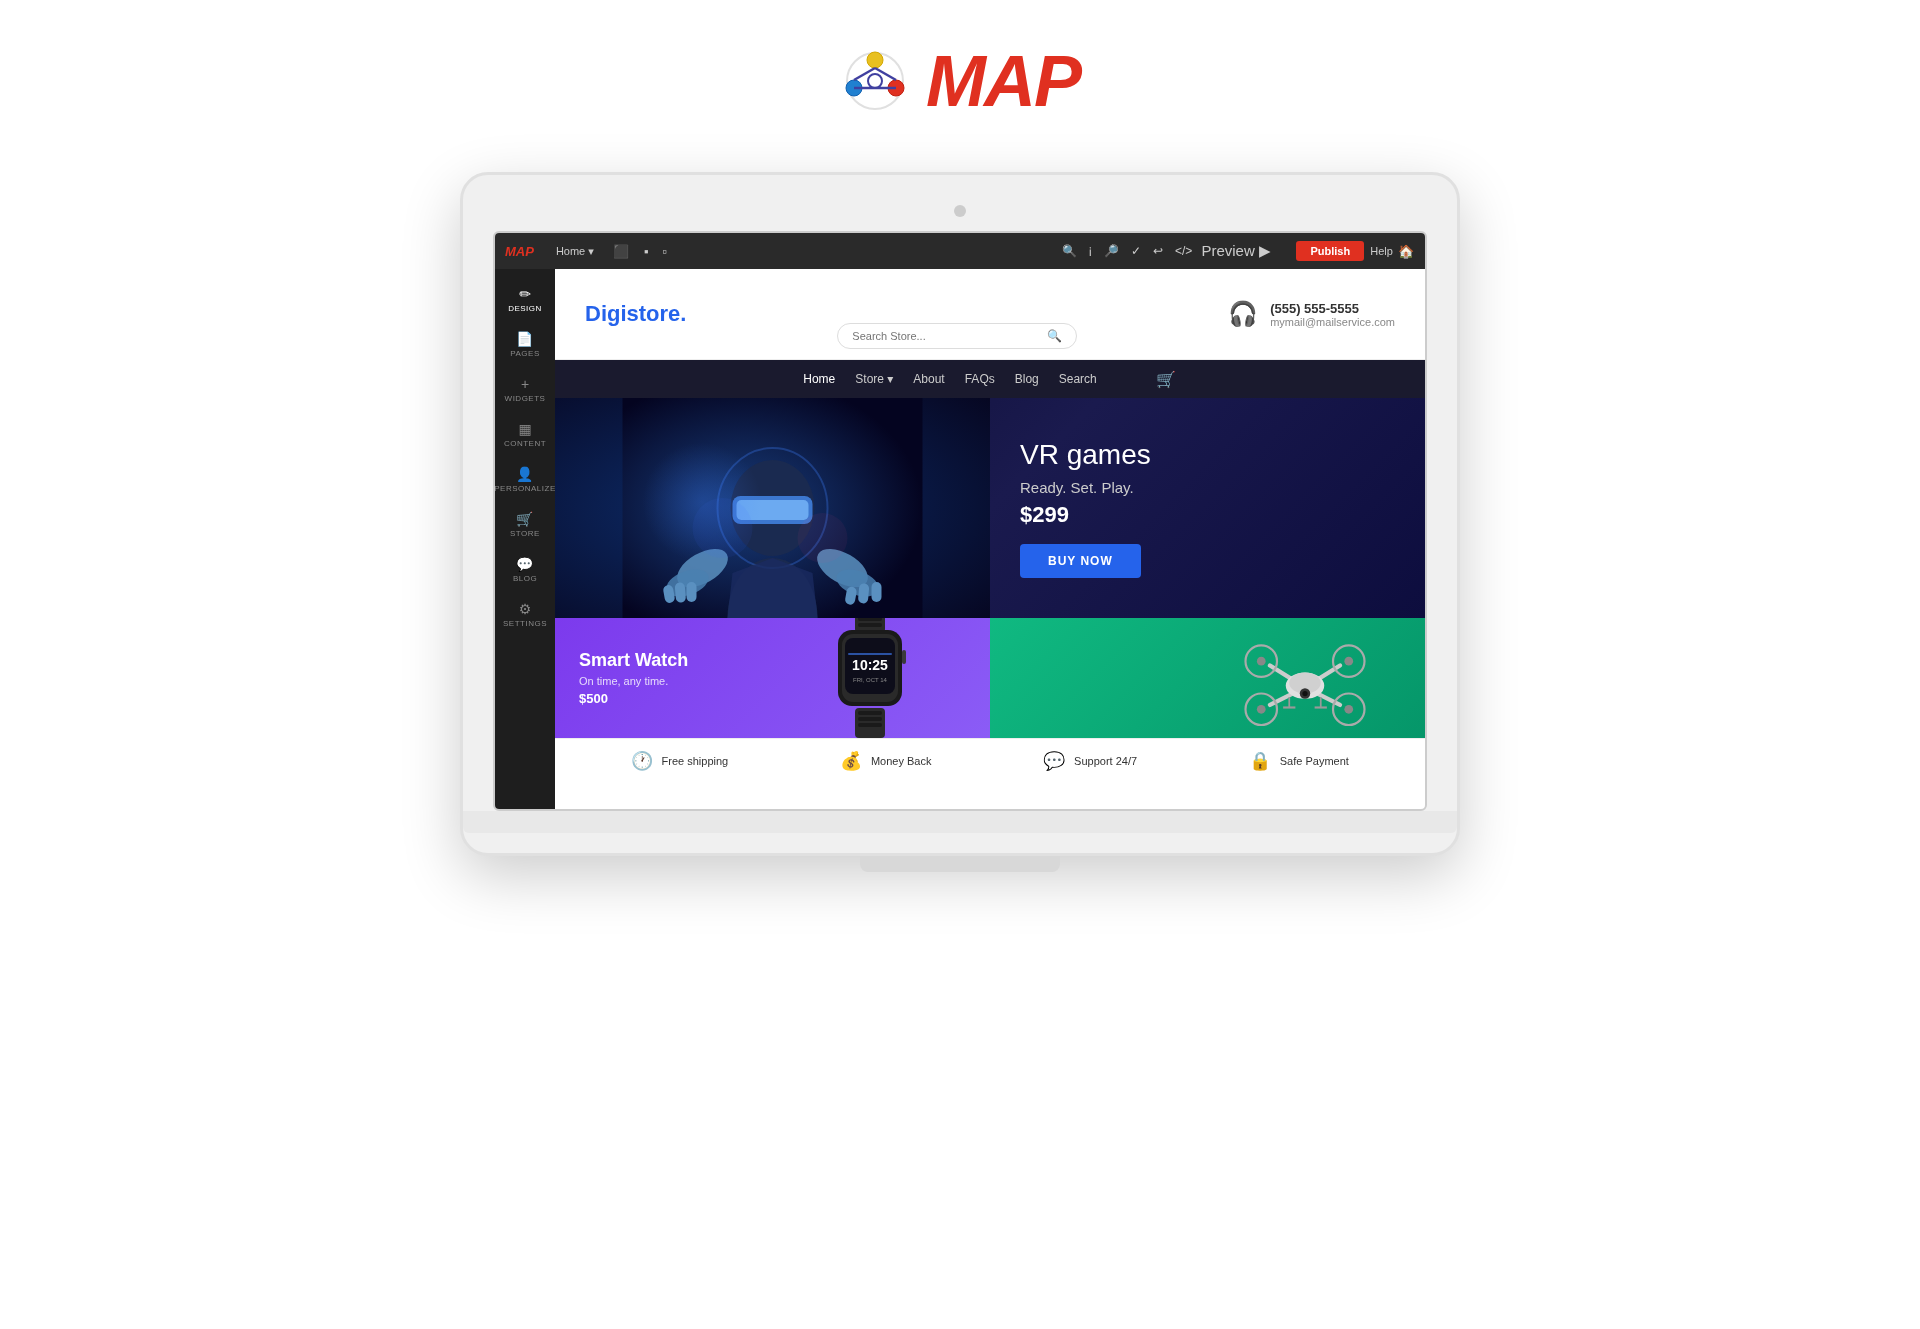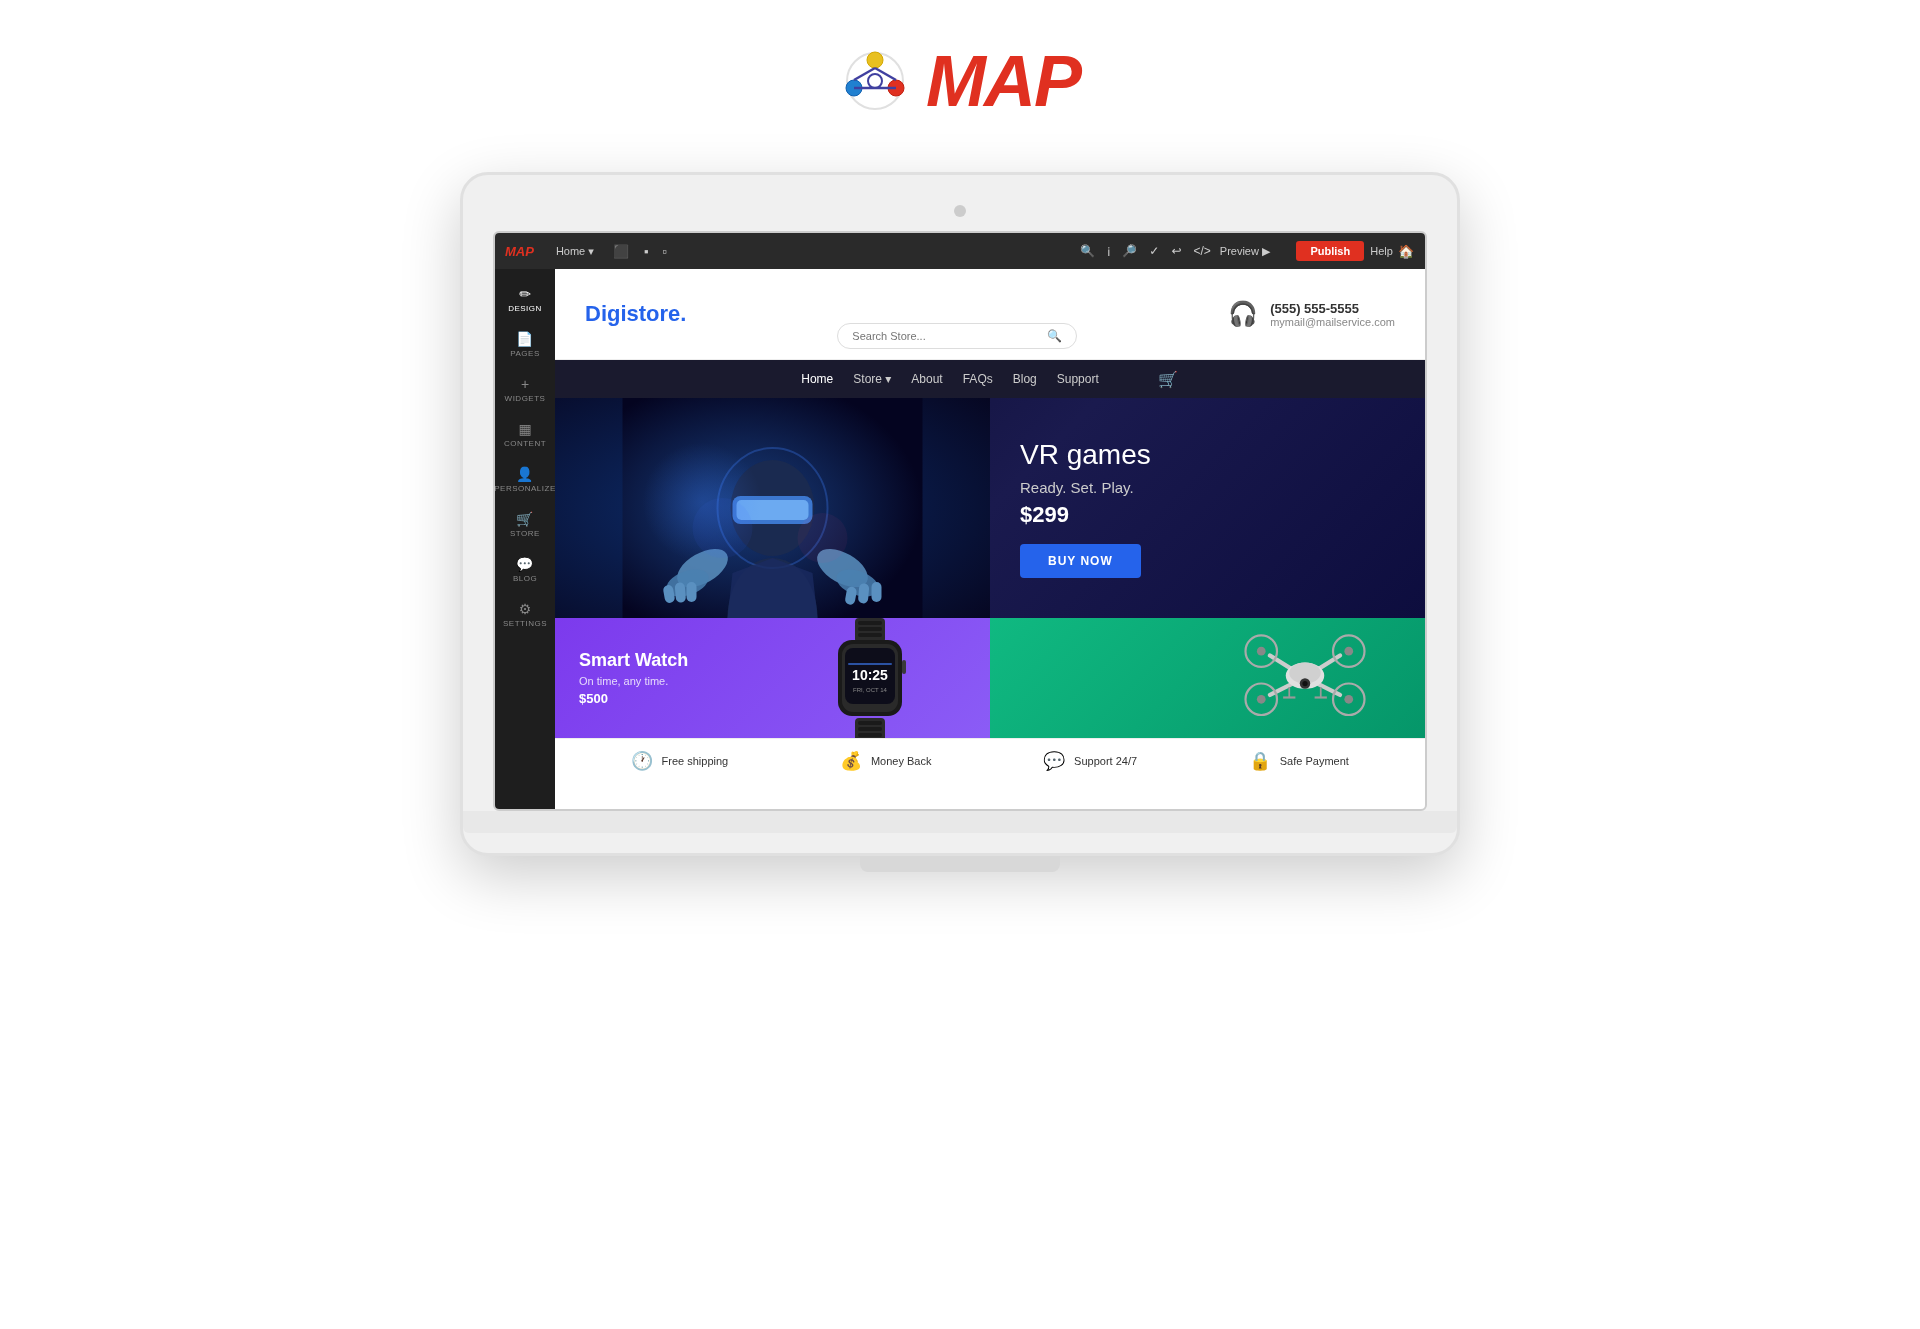--- a/index.html
+++ b/index.html
@@ -124,21 +124,21 @@
       font-size: 12px;
       cursor: pointer;
       padding: 3px;
       display: flex;
       align-items: center;
     }
     .preview-btn {
       background: transparent;
       color: #ccc;
       border: none;
-      font-size: 11px;
+      font-size: 15px;
       cursor: pointer;
       display: flex;
       align-items: center;
       gap: 3px;
     }
     .publish-btn {
       background: #e03020;
       color: #fff;
       border: none;
       padding: 4px 14px;
@@ -358,21 +358,21 @@
       font-size: 13px;
       font-weight: bold;
     }
     .product-image-area {
       position: absolute;
       right: 0;
       bottom: 0;
       width: 55%;
       height: 100%;
       display: flex;
-      align-items: flex-start;
+      align-items: flex-end;
       justify-content: center;
     }
 
     
     .watch-svg { width: 100px; height: 130px; }
     .drone-svg { width: 140px; height: 110px; }
 
     
     .store-footer-strip {
       background: #fff;
@@ -519,21 +519,21 @@
               </div>
             </div>
           </div>
 
           <div class="store-nav">
             <span class="store-nav-item active">Home</span>
             <span class="store-nav-item">Store ▾</span>
             <span class="store-nav-item">About</span>
             <span class="store-nav-item">FAQs</span>
             <span class="store-nav-item">Blog</span>
-            <span class="store-nav-item">Support</span>
+            <span class="store-nav-item">Search</span>
             <span class="cart-icon-nav" style="margin-left: 40px;">🛒</span>
           </div>
 
           <div class="hero-banner">
 
             <div class="hero-image">
               <div class="vr-bg">
                 <div class="vr-glow"></div>
                 
                 <svg width="100%" height="100%" viewBox="0 0 300 220" xmlns="http://www.w3.org/2000/svg">

